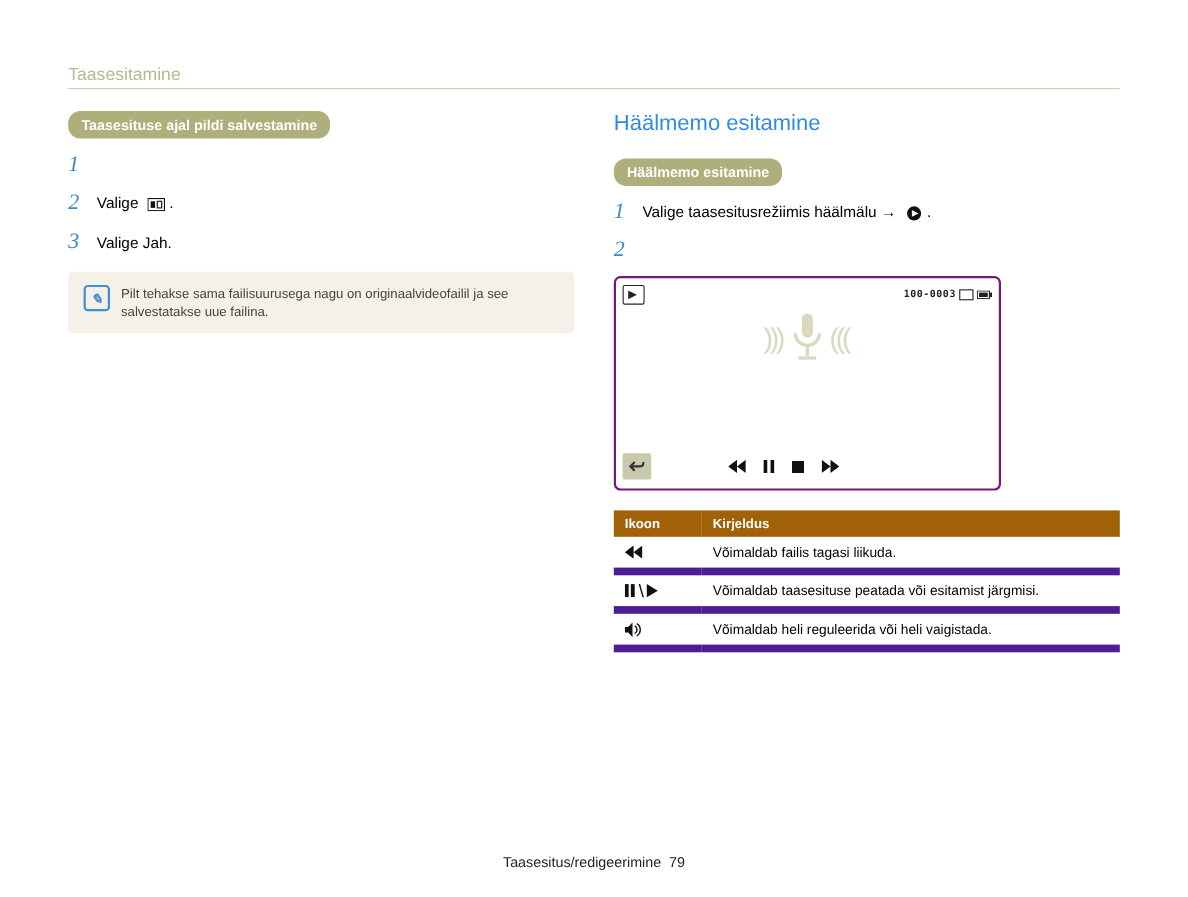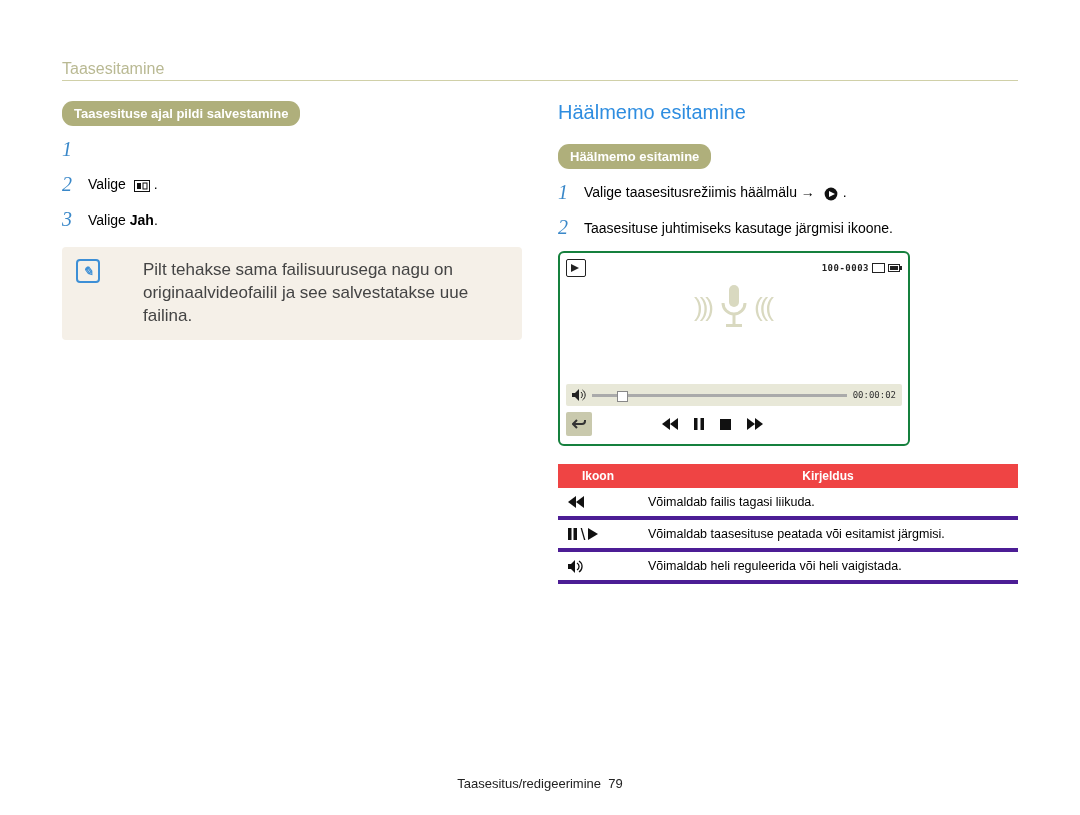--- a/index.html
+++ b/index.html
@@ -9,50 +9,50 @@
   .cols{display:flex;gap:36px;}
   .col{flex:1;min-width:0;}
   
   .pill{display:inline-block;background:#afaf7b;color:#fff;font-weight:bold;font-size:13px;padding:5px 12px;border-radius:11px;margin-bottom:12px;}
   .steps{margin:0;padding:0;list-style:none;}
   .steps li{display:flex;align-items:center;margin-bottom:12px;font-size:14px;}
   .step-num{font-family:Georgia,'Times New Roman',serif;font-style:italic;color:#3a88c9;font-size:20px;width:26px;flex:none;}
   .inline-icon{display:inline-flex;align-items:center;justify-content:center;width:16px;height:14px;margin:0 4px;vertical-align:middle;}
   .note-box{display:flex;gap:10px;background:#f5f0e8;border-radius:4px;padding:12px 14px;margin-top:16px;}
   .note-icon{width:20px;height:20px;flex:none;border:2px solid #3d8fd6;border-radius:4px;color:#3d8fd6;font-size:13px;display:flex;align-items:center;justify-content:center;font-style:italic;font-weight:bold;}
-  .note-text{font-size:17px;line-height:1.35;color:#444;margin-left:33px;}
+  .note-text{font-size:12px;line-height:1.35;color:#444;}
   
   .section-title{color:#2e8de0;font-size:20px;margin:0 0 20px 0;font-weight:normal;}
   
-  .player{width:352px;height:195px;border:2px solid #15803d;border-radius:6px;position:relative;margin:10px 0 18px 0;box-sizing:border-box;overflow:hidden;}
+  .player{width:352px;height:195px;border:2px solid #701a75;border-radius:6px;position:relative;margin:10px 0 18px 0;box-sizing:border-box;overflow:hidden;}
   .player-top{position:absolute;top:6px;left:6px;right:6px;display:flex;justify-content:space-between;align-items:center;font-size:9px;font-family:monospace;color:#222;}
   .p-icon{width:18px;height:16px;border:1.5px solid #222;border-radius:2px;display:flex;align-items:center;justify-content:center;}
   .mic-area{position:absolute;top:30px;left:0;right:0;display:flex;align-items:center;justify-content:center;gap:6px;}
   .waves{color:#d9d9c0;font-size:26px;letter-spacing:-3px;}
   .mic{color:#d9d9c0;}
   .progress-row{position:absolute;left:6px;right:6px;bottom:38px;height:22px;background:#e8e8d8;border-radius:2px;display:flex;align-items:center;padding:0 6px;gap:6px;box-sizing:border-box;}
   .pr-vol{width:14px;height:14px;display:flex;align-items:center;justify-content:center;}
   .pr-track{flex:1;height:3px;background:#aaa;position:relative;}
   .pr-knob{position:absolute;left:10%;top:-3px;width:9px;height:9px;background:#fff;border:1px solid #888;}
   .pr-time{font-family:monospace;font-size:9px;color:#333;}
   .controls-row{position:absolute;left:6px;right:6px;bottom:6px;height:28px;display:flex;align-items:center;gap:40px;}
   .back-btn{width:26px;height:24px;background:#c9c9ad;border-radius:2px;display:flex;align-items:center;justify-content:center;color:#333;}
   .ctrl-group{display:flex;gap:16px;align-items:center;color:#222;margin-left:30px;}
   .file-index{display:flex;align-items:center;gap:3px;}
   .file-index .box{width:11px;height:8px;border:1px solid #222;}
   
   table.icon-table{width:100%;border-collapse:collapse;font-size:12.5px;}
-  table.icon-table th{background:#ef4444;color:#fff;text-align:center;padding:5px 10px;font-weight:bold;font-size:12px;}
+  table.icon-table th{background:#a16207;color:#fff;text-align:left;padding:5px 10px;font-weight:bold;font-size:12px;}
   table.icon-table th.c1{width:60px;}
-  table.icon-table td{padding:7px 10px;border-bottom:4px solid #4c1d95;vertical-align:middle;}
+  table.icon-table td{padding:7px 10px;border-bottom:7px solid #4c1d95;vertical-align:middle;}
   table.icon-table td.ic{text-align:center;color:#111;}
   
   .footer{position:absolute;bottom:24px;left:0;right:0;text-align:center;font-size:13px;color:#222;}
   .pg{color:#222;}
-  .bold{font-weight:bold;}
+  .bold{font-weight:normal;}
   svg{display:block;}
 </style>
 </head>
 <body>
 
 <div class="page">
 
   <div class="header-title">Taasesitamine</div>
   <hr class="header-rule">
 
@@ -104,21 +104,20 @@
             <span class="inline-icon">
               <svg width="14" height="14" viewBox="0 0 14 14">
                   <circle cx="7" cy="7" r="6.4" fill="#111"></circle>
                   <polygon points="5,4 11,7 5,10" fill="#fff"></polygon>
                 </svg>
             </span><span>.</span>
           </span>
         </li>
         <li>
           <span class="step-num">2</span>
-          <span>Taasesituse juhtimiseks kasutage järgmisi ikoone.</span>
         </li>
       </ol>
 
       
       <div class="player">
         <div class="player-top">
           <span class="p-icon">
             <svg width="10" height="8" viewBox="0 0 10 8">
                 <polygon points="0,0 8,4 0,8" fill="#222"></polygon>
               </svg>
@@ -140,33 +139,20 @@
           <span class="mic">
             <svg width="34" height="48" viewBox="0 0 34 48">
               <rect x="12" y="2" width="10" height="22" rx="5" fill="#d9d9c0"></rect>
               <path d="M6 20 a11 11 0 0 0 22 0" fill="none" stroke="#d9d9c0" stroke-width="3"></path>
               <rect x="15.5" y="31" width="3" height="10" fill="#d9d9c0"></rect>
               <rect x="9" y="41" width="16" height="3" fill="#d9d9c0"></rect>
             </svg>
           </span>
           <span class="waves" style="transform:scaleX(-1);">)))</span>
         </div>
-        <div class="progress-row">
-          <span class="pr-vol">
-            <svg width="14" height="12" viewBox="0 0 14 12">
-                <polygon points="0,4 3,4 7,0 7,12 3,8 0,8" fill="#222"></polygon>
-                <path d="M9 3 a4 4 0 0 1 0 6" fill="none" stroke="#222" stroke-width="1"></path>
-                <path d="M10.5 1 a6 6 0 0 1 0 10" fill="none" stroke="#222" stroke-width="1"></path>
-              </svg>
-          </span>
-          <div class="pr-track">
-              <div class="pr-knob"></div>
-            </div>
-          <span class="pr-time">00:00:02</span>
-        </div>
         <div class="controls-row">
           <span class="back-btn">
             <svg width="14" height="12" viewBox="0 0 14 12">
                 <path d="M5 2 L1 6 L5 10 M1 6 H10 a3 3 0 0 0 3 -3 V2" fill="none" stroke="#333" stroke-width="2"></path>
               </svg>
           </span>
           <span class="ctrl-group">
             <span>
                 <svg width="16" height="12" viewBox="0 0 16 12">
                   <polygon points="8,0 0,6 8,12" fill="#111"></polygon>

